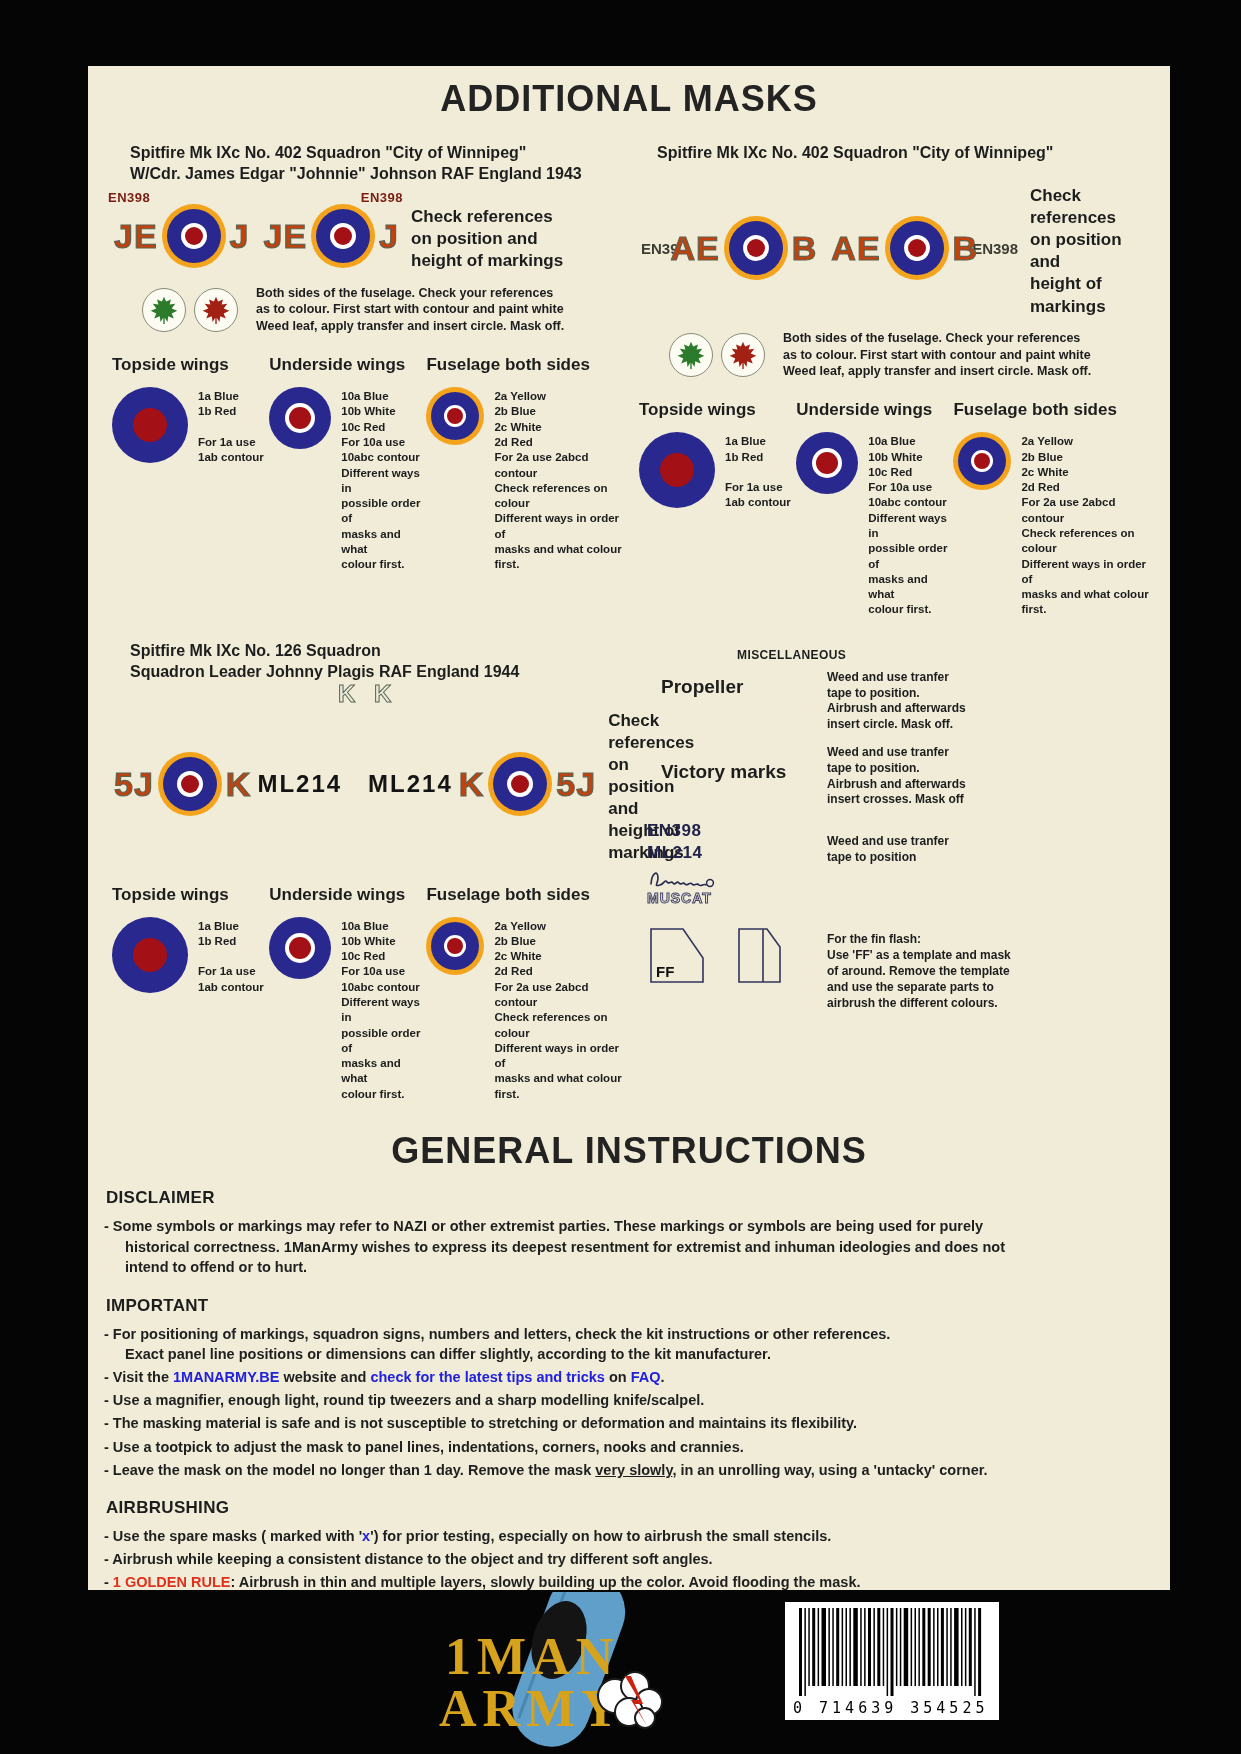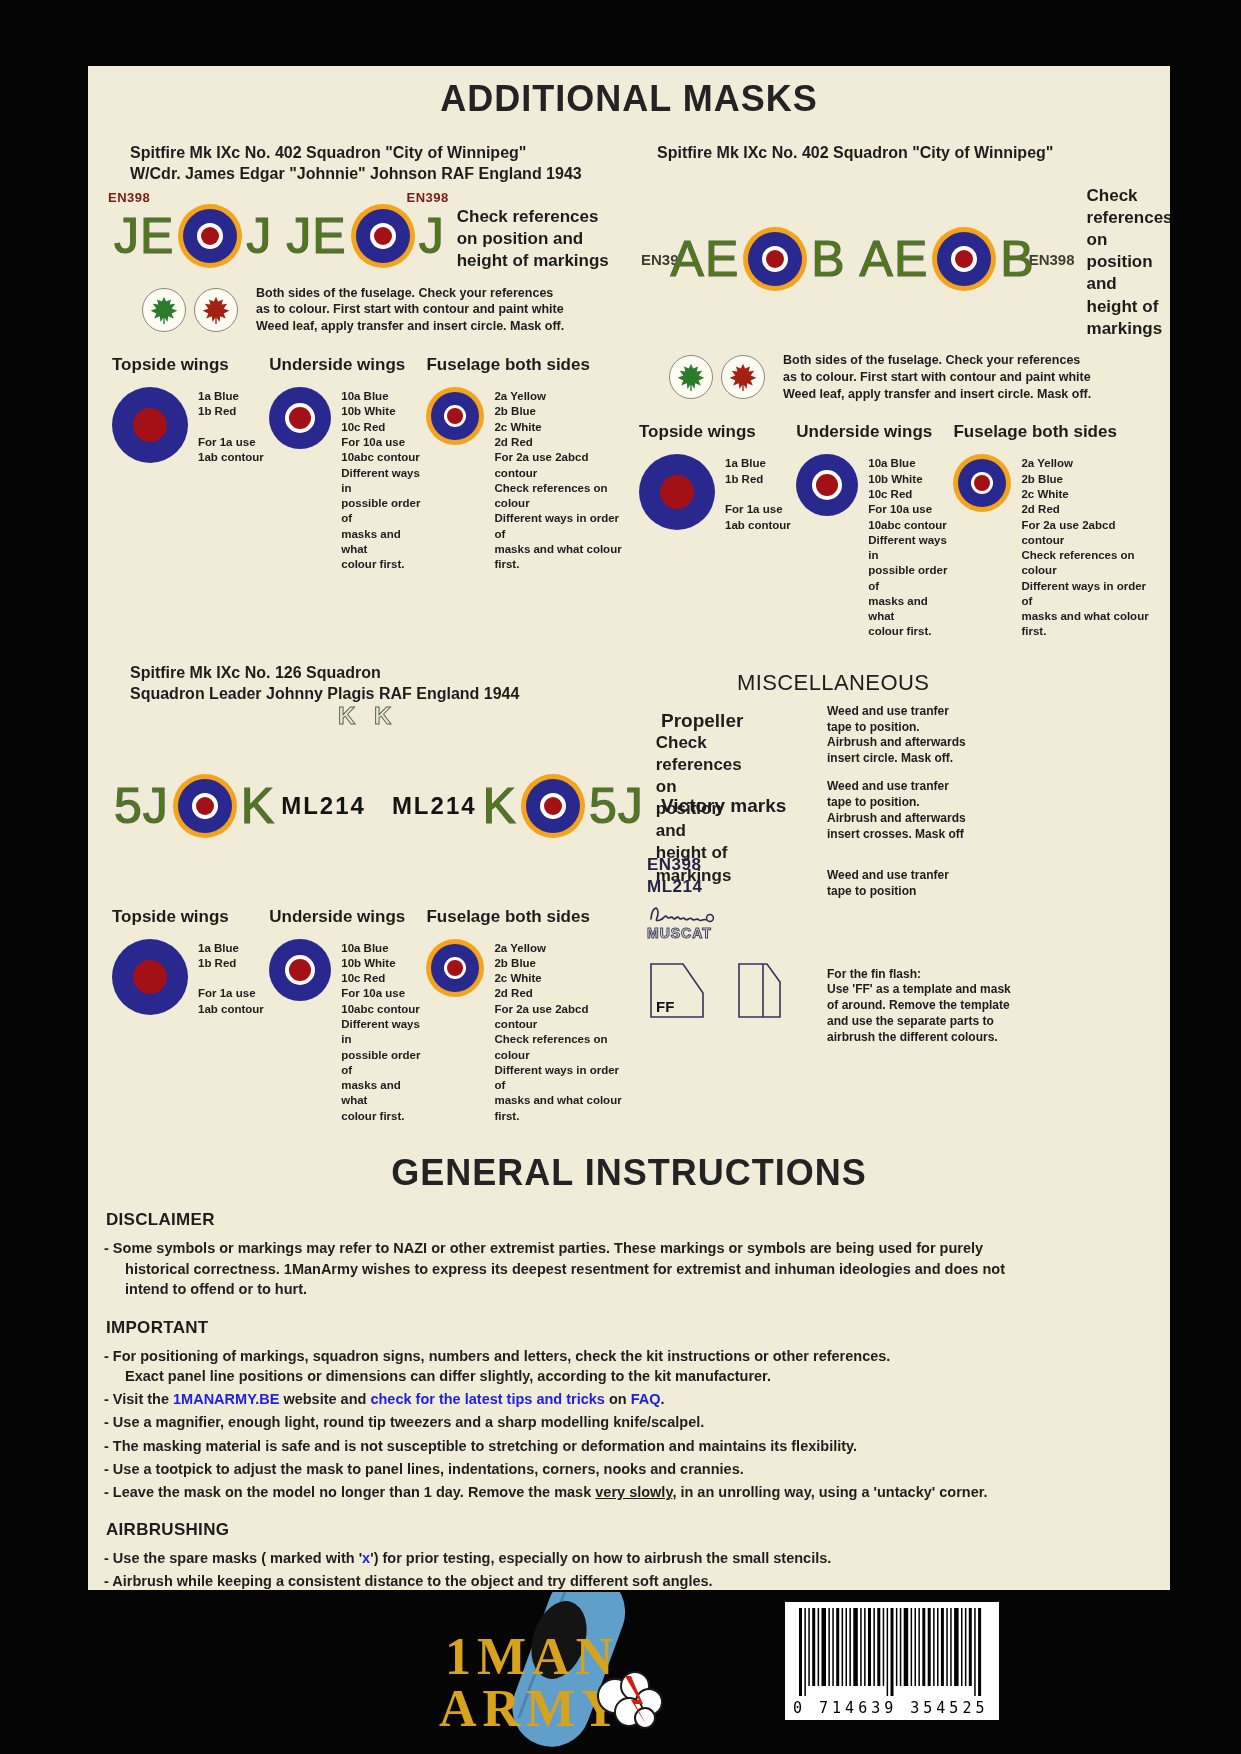--- a/index.html
+++ b/index.html
@@ -8,22 +8,22 @@
   .sheet{position:absolute;left:88px;top:66px;width:1082px;height:1524px;background:#f0ecd8;
          box-sizing:border-box;padding:6px 14px;overflow:hidden;}
   .main-title{text-align:center;font-size:36px;font-weight:700;letter-spacing:1px;color:#232323;margin:6px 0 22px;}
   .cols{display:flex;}
   .col{width:50%;box-sizing:border-box;padding:0 6px;position:relative;}
   .g-title{font-size:16px;font-weight:700;line-height:1.32;margin-left:22px;white-space:pre-line;}
   
   .marking-row{display:flex;align-items:center;margin:16px 0 2px 6px;position:relative;min-height:66px;}
   .cluster{display:flex;align-items:center;position:relative;}
   .cluster + .cluster{margin-left:14px;}
-  .code{font-size:50px;font-weight:400;line-height:1;letter-spacing:1px;
-        color:#4d7c0f;-webkit-text-stroke:1.2px #5d6351;}
+  .code{font-size:34px;font-weight:700;line-height:1;letter-spacing:1px;
+        color:#c2410c;-webkit-text-stroke:1.2px #5d6351;}
   .code-small{font-size:24px;font-weight:700;color:#e9ecda;-webkit-text-stroke:1px #5d6351;letter-spacing:6px;}
   .serial-above{position:absolute;top:-14px;font-size:13px;font-weight:700;letter-spacing:.5px;}
   .serial-maroon{color:#7a1c10;}
   .serial-inline{font-size:15px;font-weight:700;color:#3d3d33;align-self:center;}
   .serial-big{font-size:24px;font-weight:700;letter-spacing:2px;color:#141414;margin:0 6px;}
   .check-note{font-size:17px;font-weight:700;line-height:1.3;white-space:pre-line;margin-left:12px;align-self:flex-start;margin-top:6px;}
   
   .roundel{border-radius:50%;display:flex;align-items:center;justify-content:center;flex:none;}
   .rc-y{background:#f4a41c;}
   .rc-b{background:#28288e;}
@@ -49,21 +49,21 @@
   .leaf-note{font-size:12.5px;font-weight:700;line-height:1.35;white-space:pre-line;margin-left:10px;}
   
   .wings-row{display:flex;margin:20px 0 0 4px;}
   .wing-col{flex:1.0;}
   .wing-col.wide{flex:1.25;}
   .wing-head{font-size:17px;font-weight:700;margin-bottom:12px;}
   .wing-body{display:flex;align-items:flex-start;gap:10px;}
   .wing-spec{font-size:11.5px;font-weight:700;line-height:1.33;white-space:pre-line;padding-top:2px;}
   
   .misc{padding-left:18px;}
-  .misc-head{font-size:22px;font-weight:400;margin:8px 0 8px 90px;letter-spacing:.4px;}
+  .misc-head{font-size:12px;font-weight:700;margin:8px 0 8px 90px;letter-spacing:.4px;}
   .misc-row{display:flex;margin-bottom:12px;}
   .misc-label-cell{width:180px;flex:none;padding-top:6px;padding-left:14px;box-sizing:border-box;}
   .misc-label{font-size:19px;font-weight:700;}
   .misc-note{font-size:12px;font-weight:700;line-height:1.32;white-space:pre-line;}
   .misc-serials{font-size:17px;font-weight:700;color:#23234a;line-height:1.3;white-space:pre-line;letter-spacing:.5px;}
   .muscat{font-size:14px;font-weight:700;color:#ece8d4;-webkit-text-stroke:1px #44446a;letter-spacing:1px;margin-top:0px;}
   .ff-shapes{display:flex;gap:25px;align-items:flex-end;}
   
   .general-title{text-align:center;font-size:36px;font-weight:700;letter-spacing:1px;color:#232323;margin:28px 0 6px;}
   .instr-section{margin:16px 0 18px;padding:0 2px;}

